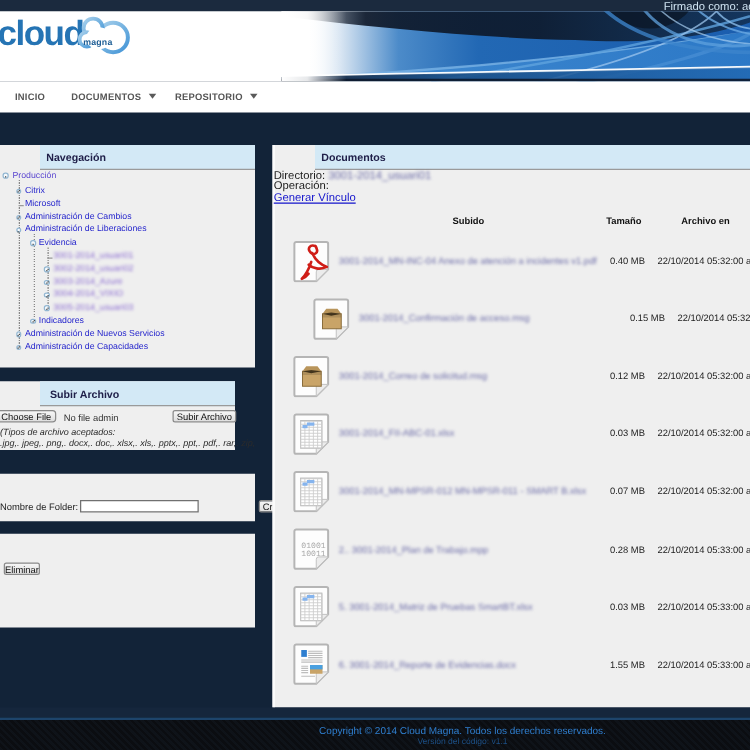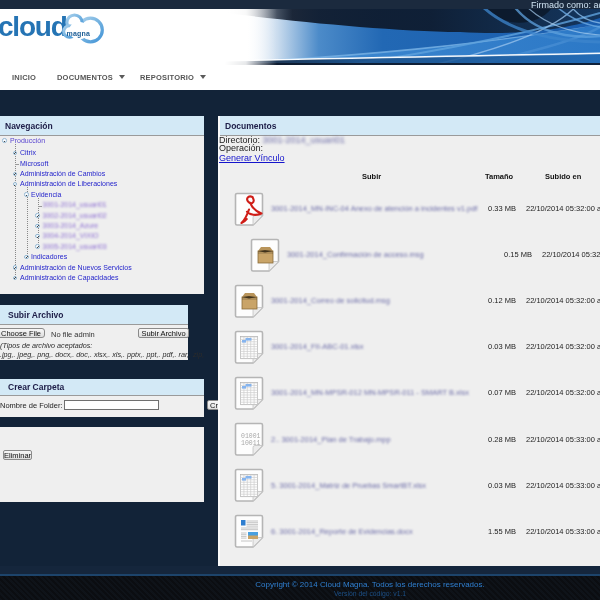--- a/index.html
+++ b/index.html
@@ -12,21 +12,21 @@
 #topbar { left:0; top:0; width:600px; height:9px; background:#1b2a3e; }
 #signed { left:531px; top:-0.5px; width:130px; color:#cfe3f2; font-size:9px; white-space:nowrap; }
 
 
 #hdr { left:0; top:9px; width:600px; height:56px; background:#ffffff; }
 #menu { left:0; top:65px; width:600px; height:25px; background:#ffffff; color:#565656; font-size:7.5px; font-weight:bold; letter-spacing:0.2px; }
 .mi { position:absolute; top:8px; white-space:nowrap; }
 .caret { display:inline-block; width:0; height:0; border-left:3.5px solid transparent; border-right:3.5px solid transparent; border-top:4px solid #5a5a5a; margin-left:6px; vertical-align:1px; }
 
 
-.panel { position:absolute; background:#efefef; }
+.panel { position:absolute; background:#efefef;padding-left:32px; }
 .phead { height:20px; background:#d3e9f6; border-bottom:1px solid #9a9a9a; color:#20204a; font-weight:bold; font-size:8.5px; line-height:20px; padding-left:5px; }
 
 
 #nav { left:0; top:116px; width:204px; height:178px; }
 #subir { left:0; top:305px; width:188px; height:55px; }
 #crear { left:0; top:379px; width:204px; height:38px; }
 #elim { left:0; top:427px; width:204px; height:75px; }
 
 
 #tree { position:absolute; left:0; top:21px; width:204px; height:156px; font-size:7px; }
@@ -211,47 +211,46 @@
 
   <div class="panel" id="subir">
     <div class="phead" style="padding-left:8px;">Subir Archivo</div>
     <span class="btn" style="left:-3px;top:22.5px;width:48px;height:10.5px;line-height:9.5px;border-radius:3px;font-size:7.5px;">Choose File</span>
     <span class="abs small" style="left:51px;top:24.5px;color:#333;font-size:7.5px;">No file admin</span>
     <span class="btn" style="left:138px;top:22.5px;width:51px;height:10.5px;line-height:9.5px;font-size:7.5px;">Subir Archivo</span>
     <div class="abs" style="left:0px;top:35.5px;width:204px;overflow:hidden;font-size:7.2px;font-style:italic;color:#2b2b2b;line-height:9.3px;white-space:nowrap;">(Tipos de archivo aceptados:<br>.jpg,. jpeg,. png,. docx,. doc,. xlsx,. xls,. pptx,. ppt,. pdf,. rar,. zip,. mpp,. msg</div>
   </div>
 
   <div class="panel" id="crear">
-    <div class="phead" style="height:17px;line-height:16px;padding-left:8px;">Crear Carpeta</div>
     <span class="abs small" style="left:0px;top:22px;font-size:7.5px;">Nombre de Folder:</span>
     <span class="inp" style="left:64px;top:20.5px;width:95px;height:10.5px;"></span>
     <span class="btn" style="left:167px;top:20.5px;width:25px;height:10.5px;line-height:9.5px;font-size:7.5px;margin-left:40px;">Crear</span>
   </div>
 
   <div class="panel" id="elim">
     <span class="btn" style="left:3px;top:22.5px;width:29px;height:10.5px;line-height:9.5px;font-size:7.5px;">Eliminar</span>
   </div>
 
   <div class="panel" id="docs">
     <div class="phead">Documentos</div>
     <div class="abs info" style="left:-1px;top:18.5px;">Directorio: <span class="blurt" style="font-size:9px;">3001-2014_usuari01</span></div>
     <div class="abs info" style="left:-1px;top:27px;">Operación:</div>
     <div class="abs info link" style="left:-1px;top:36.5px;">Generar Vínculo</div>
-    <div class="abs th" style="left:142px;top:56px;">Subir</div>
+    <div class="abs th" style="left:142px;top:56px;">Subido</div>
     <div class="abs th" style="left:265px;top:56px;">Tamaño</div>
-    <div class="abs th" style="left:325px;top:56px;">Subido en</div>
+    <div class="abs th" style="left:325px;top:56px;">Archivo en</div>
     <div id="rows">
       <div class="abs" style="left:0;top:69.5px;width:380px;height:46px;">
       <svg class="fico" width="30" height="34" viewBox="0 0 30 34" style="left:14px;top:6px;">
             <path d="M3,1.5 h24 a1.5,1.5 0 0 1 1.5,1.5 v20.5 l-9.5,9.5 h-16 a1.5,1.5 0 0 1 -1.5,-1.5 v-28.5 a1.5,1.5 0 0 1 1.5,-1.5 z" fill="#fdfdfd" stroke="#b5b5b5" stroke-width="1.6"></path>
             <path d="M28.5,23.5 l-9.5,9.5 v-7.5 a2,2 0 0 1 2,-2 z" fill="#ececec" stroke="#c2c2c2" stroke-width="0.8"></path>
             <path d="M18.5,5 C14,3 11.5,7 14.5,10 C17,12.4 20.3,10.8 19.6,7.8 C19.2,6.2 18.5,5 18.5,5 M15.8,10.5 C18,15.5 22,19.5 27.5,21.5 C22,24 16,22.8 13,19.8 M15,17.5 C13.2,23 11,27.5 7.5,31 M7.5,31 C9.5,30.2 11.5,28.8 12.8,27" fill="none" stroke="#cf1d17" stroke-width="2.1" stroke-linecap="round" stroke-linejoin="round"></path>
           </svg>
       <span class="tbl blurt2" style="position:absolute;left:51px;top:18.5px;">3001-2014_MN-INC-04 Anexo de atención a incidentes v1.pdf</span>
-      <span class="tbl" style="position:absolute;left:268px;top:18.5px;">0.33 MB</span>
+      <span class="tbl" style="position:absolute;left:268px;top:18.5px;">0.40 MB</span>
       <span class="tbl" style="position:absolute;left:306px;top:18.5px;">22/10/2014 05:32:00 a.m.</span>
       </div>
       <div class="abs" style="left:16px;top:115.6px;width:380px;height:46px;">
       <svg class="fico" width="30" height="34" viewBox="0 0 30 34" style="left:14px;top:6px;">
             <path d="M3,1.5 h24 a1.5,1.5 0 0 1 1.5,1.5 v20.5 l-9.5,9.5 h-16 a1.5,1.5 0 0 1 -1.5,-1.5 v-28.5 a1.5,1.5 0 0 1 1.5,-1.5 z" fill="#fdfdfd" stroke="#b5b5b5" stroke-width="1.6"></path>
             <path d="M28.5,23.5 l-9.5,9.5 v-7.5 a2,2 0 0 1 2,-2 z" fill="#ececec" stroke="#c2c2c2" stroke-width="0.8"></path>
             <rect x="8" y="13" width="15" height="12" fill="#c9a468" stroke="#8a6d3b" stroke-width="0.8"></rect>
             <path d="M8,13 l3,-4 h9 l3,4 z" fill="#b8945a"></path>
             <path d="M8,13 l7,-1 l8,1 l-8,1.5 z" fill="#4a3a20"></path>
             <rect x="8" y="13" width="15" height="3" fill="#00000022"></rect>

